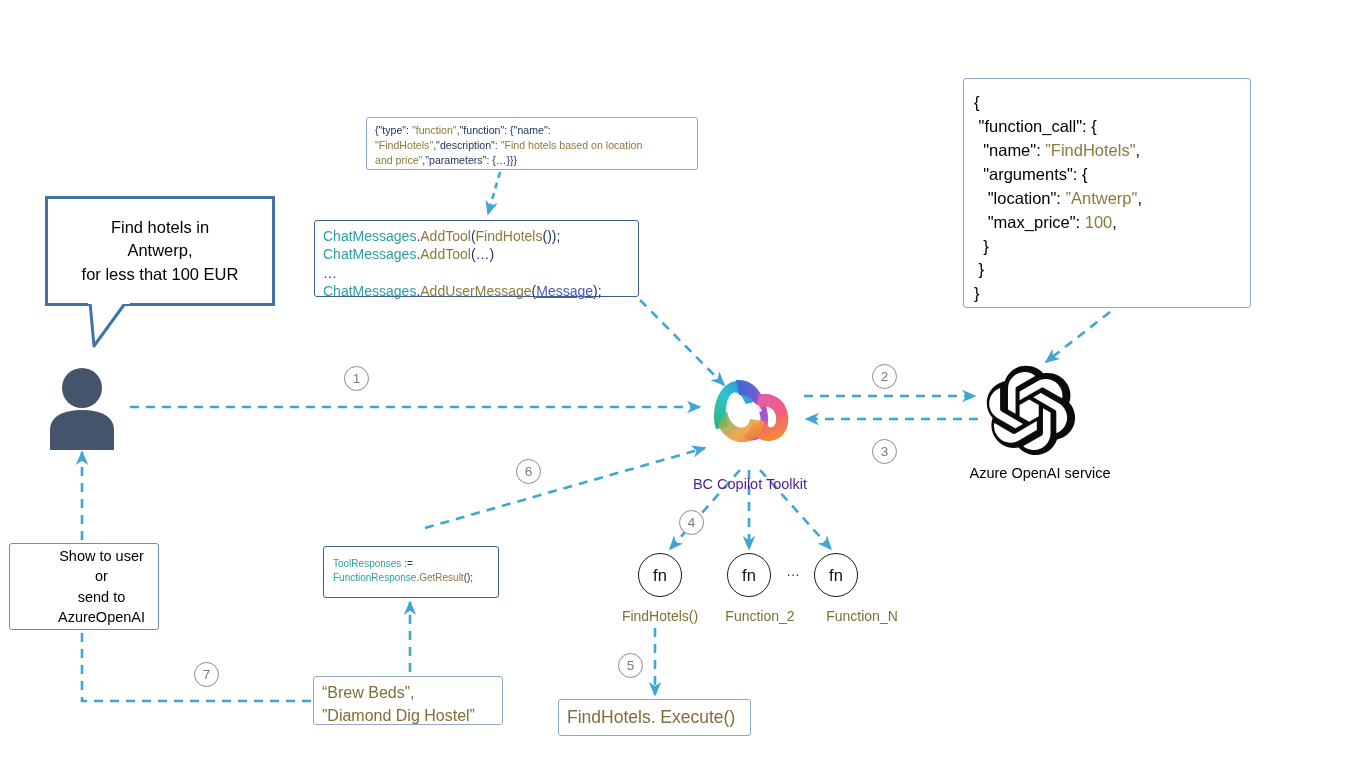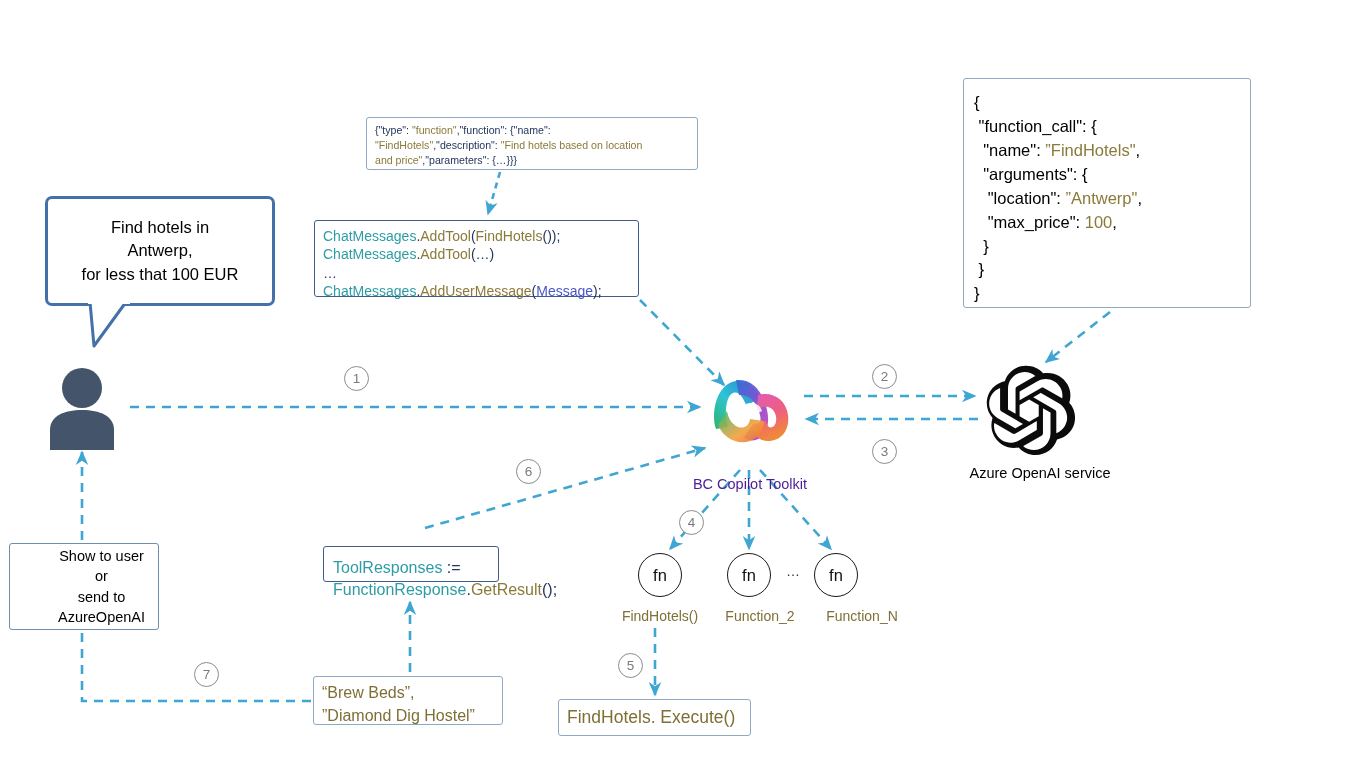--- a/index.html
+++ b/index.html
@@ -25,21 +25,21 @@
   .node {
     position: absolute;
     box-sizing: border-box;
   }
 
   
   #speech-bubble {
     left: 45px; top: 196px;
     width: 230px; height: 110px;
     border: 3px solid #4472a8;
-    border-radius: 7px;
+    border-radius: 0;
     background: #fff;
     display: flex;
     align-items: center;
     justify-content: center;
     z-index: 5;
   }
   #speech-bubble .bubble-text {
     text-align: center;
     font-size: 16.5px;
     line-height: 1.42;
@@ -97,23 +97,23 @@
     justify-content: center;
     text-align: center;
     font-size: 14.5px;
     line-height: 1.4;
     white-space: pre-line;
   }
 
   
   #tool-responses-box {
     left: 323px; top: 546px;
-    width: 176px; height: 36px;
+    width: 176px; height: 52px;
     padding: 10px 0 0 9px;
-    font-size: 16px;
+    font-size: 10px;
     line-height: 1.38;
   }
 
   
   #results-box {
     left: 313px; top: 676px;
     width: 190px; height: 49px;
     padding: 5px 0 0 8px;
     font-size: 16px;
     line-height: 1.42;
@@ -127,21 +127,21 @@
     display: flex;
     align-items: center;
     padding-left: 8px;
     font-size: 17.5px;
     color: #7f6f35;
   }
 
   
   .c-class   { color: #2e9ca5; }
   .c-method  { color: #8a7a3a; }
-  .c-param   { color: #4a57c7; }
+  .c-param   { color: #4a57c7; text-decoration: underline; }
   .c-plain   { color: #23355e; }
   .j-key     { color: #000000; }
   .j-val     { color: #8a7a3a; }
 
   
   #user-icon {
     left: 46px; top: 366px;
     width: 72px; height: 84px;
   }
 

